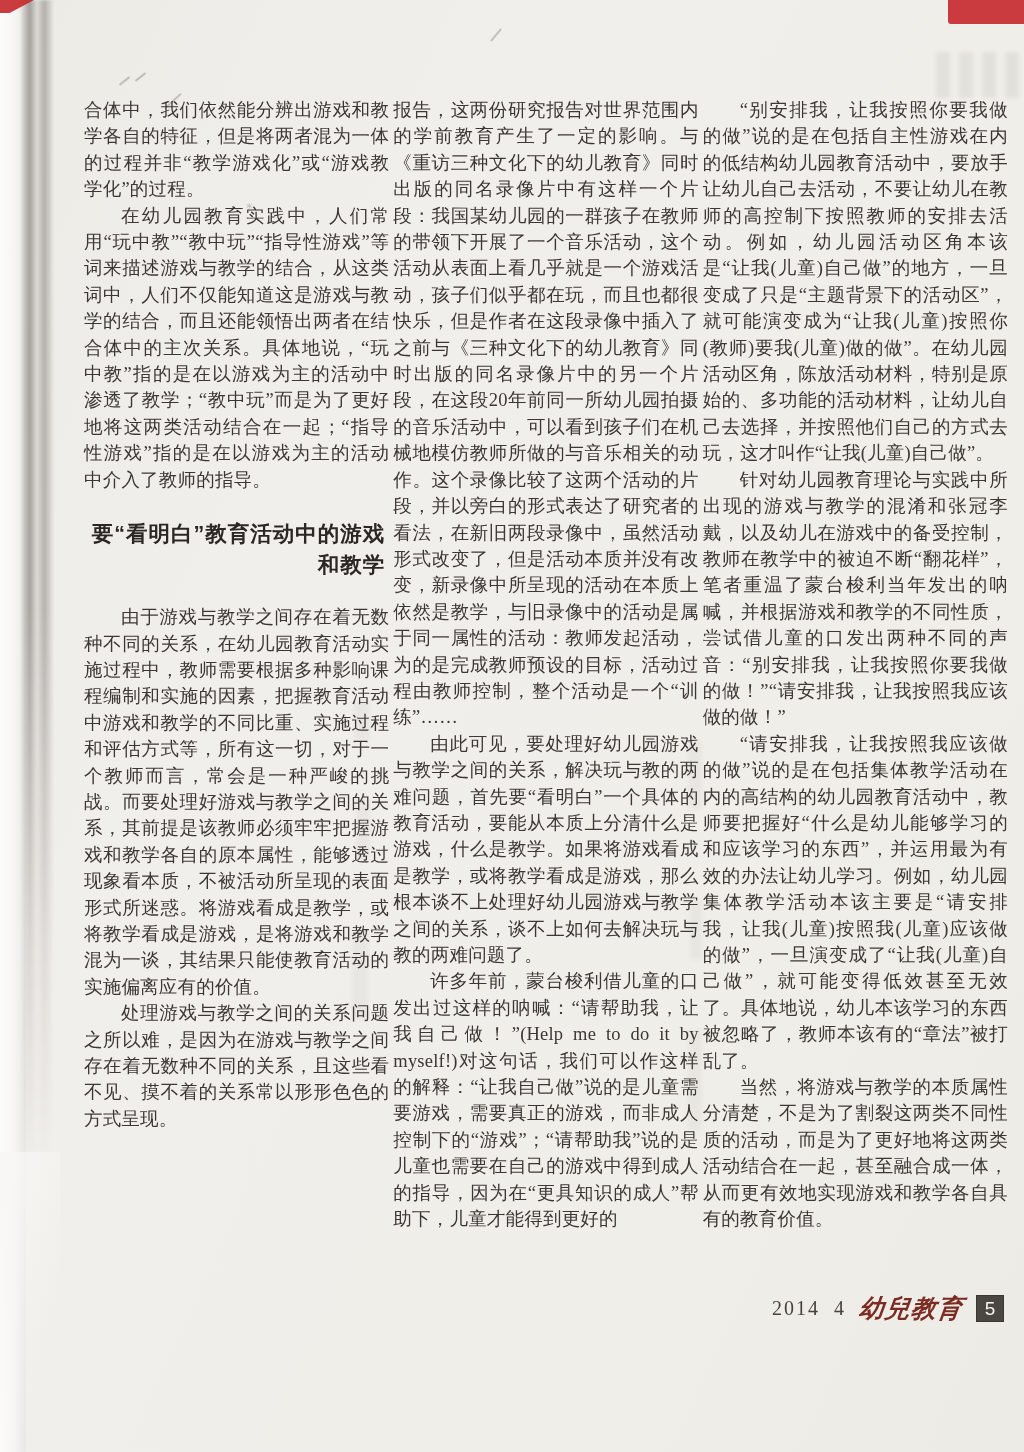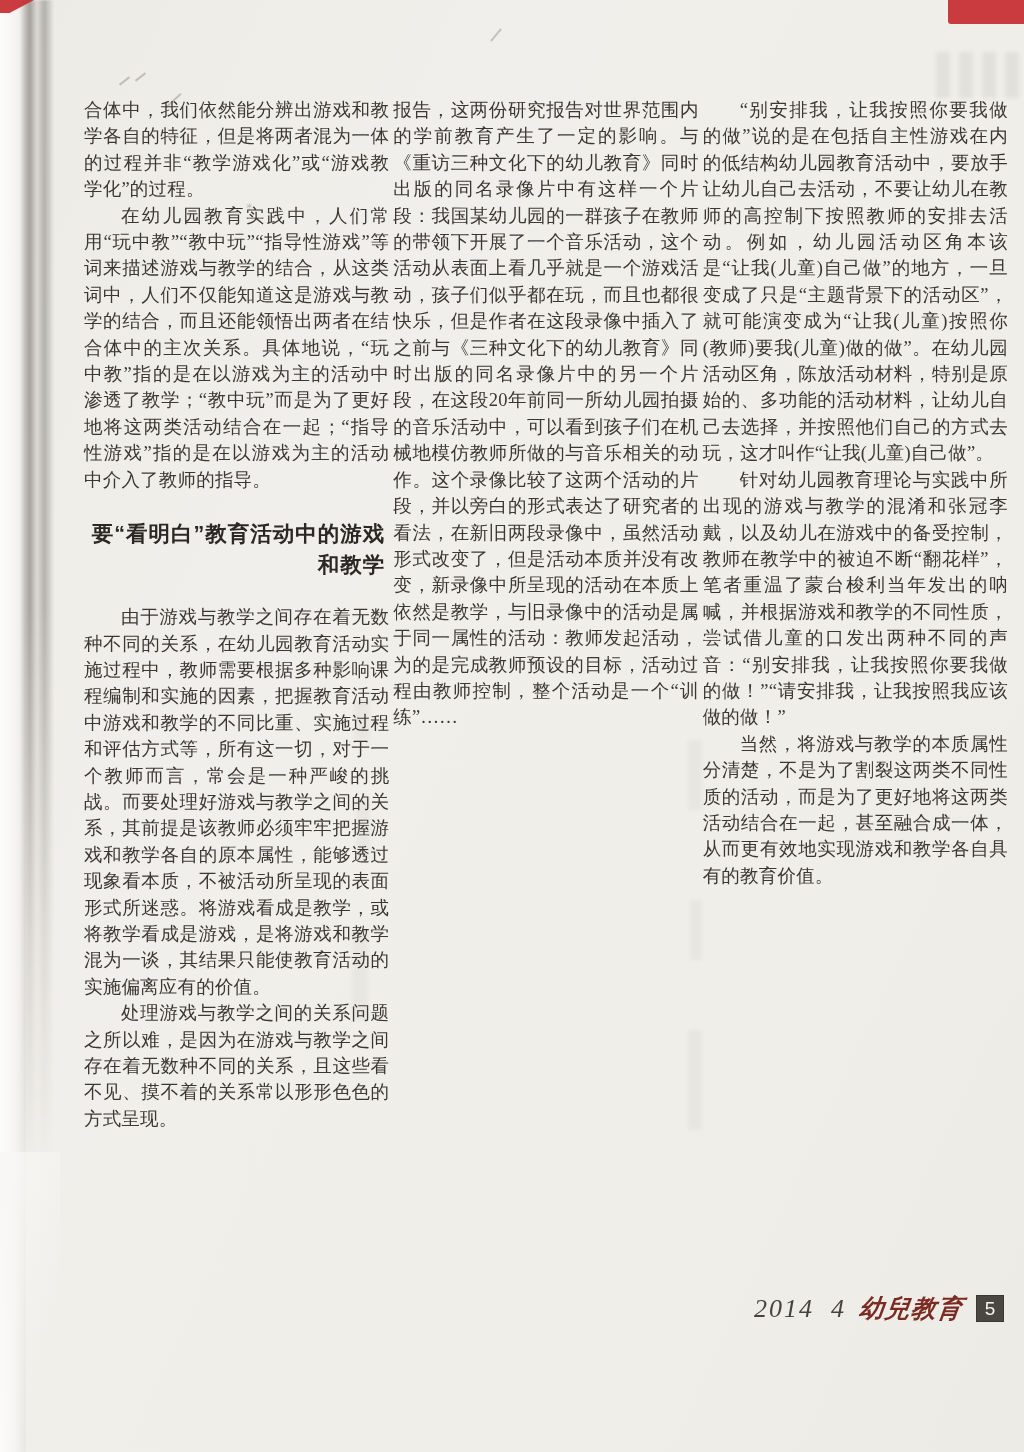--- a/index.html
+++ b/index.html
@@ -41,21 +41,21 @@
   .col{flex:1;color:#3b3734;font-size:18.5px;line-height:26.4px;
     text-align:justify;letter-spacing:.2px;}
   .col p{margin:0;text-indent:2em;}
   .col p.noindent{text-indent:0;}
   .section-h{font-family:"Liberation Sans","DejaVu Sans",sans-serif;
     font-weight:bold;font-size:21.5px;line-height:31px;color:#2b2724;
     text-align:right;letter-spacing:1px;margin:26px 4px 23px;text-indent:0;}
 
   
   .footer{position:absolute;top:1292px;right:20px;display:flex;align-items:center;gap:13px;}
-  .footer .issue{font-style:italic;font-size:26px;color:#46423d;letter-spacing:2px;white-space:pre;}
+  .footer .issue{font-size:20px;color:#46423d;letter-spacing:2px;white-space:pre;}
   .footer .logo{font-size:25px;font-weight:bold;font-style:italic;color:#7c2b23;
     letter-spacing:1px;transform:skewX(-7deg);white-space:nowrap;}
   .footer .pagebox{min-width:26px;height:25px;background:#4a4743;border:1px solid #3b3834;
     color:#f4f3f0;display:flex;align-items:center;justify-content:center;
     font-size:19px;font-family:"Liberation Sans","DejaVu Sans",sans-serif;}
 </style>
 </head>
 <body>
 
 <div class="page">
@@ -83,25 +83,28 @@
     <div class="col">
       <p class="noindent">合体中，我们依然能分辨出游戏和教学各自的特征，但是将两者混为一体的过程并非“教学游戏化”或“游戏教学化”的过程。</p>
       <p>在幼儿园教育实践中，人们常用“玩中教”“教中玩”“指导性游戏”等词来描述游戏与教学的结合，从这类词中，人们不仅能知道这是游戏与教学的结合，而且还能领悟出两者在结合体中的主次关系。具体地说，“玩中教”指的是在以游戏为主的活动中渗透了教学；“教中玩”而是为了更好地将这两类活动结合在一起；“指导性游戏”指的是在以游戏为主的活动中介入了教师的指导。</p>
       <h2 class="section-h">要“看明白”教育活动中的游戏和教学</h2>
       <p>由于游戏与教学之间存在着无数种不同的关系，在幼儿园教育活动实施过程中，教师需要根据多种影响课程编制和实施的因素，把握教育活动中游戏和教学的不同比重、实施过程和评估方式等，所有这一切，对于一个教师而言，常会是一种严峻的挑战。而要处理好游戏与教学之间的关系，其前提是该教师必须牢牢把握游戏和教学各自的原本属性，能够透过现象看本质，不被活动所呈现的表面形式所迷惑。将游戏看成是教学，或将教学看成是游戏，是将游戏和教学混为一谈，其结果只能使教育活动的实施偏离应有的价值。</p>
       <p>处理游戏与教学之间的关系问题之所以难，是因为在游戏与教学之间存在着无数种不同的关系，且这些看不见、摸不着的关系常以形形色色的方式呈现。</p>
     </div>
 
     <div class="col">
       <p class="noindent">报告，这两份研究报告对世界范围内的学前教育产生了一定的影响。与《重访三种文化下的幼儿教育》同时出版的同名录像片中有这样一个片段：我国某幼儿园的一群孩子在教师的带领下开展了一个音乐活动，这个活动从表面上看几乎就是一个游戏活动，孩子们似乎都在玩，而且也都很快乐，但是作者在这段录像中插入了之前与《三种文化下的幼儿教育》同时出版的同名录像片中的另一个片段，在这段20年前同一所幼儿园拍摄的音乐活动中，可以看到孩子们在机械地模仿教师所做的与音乐相关的动作。这个录像比较了这两个活动的片段，并以旁白的形式表达了研究者的看法，在新旧两段录像中，虽然活动形式改变了，但是活动本质并没有改变，新录像中所呈现的活动在本质上依然是教学，与旧录像中的活动是属于同一属性的活动：教师发起活动，为的是完成教师预设的目标，活动过程由教师控制，整个活动是一个“训练”……</p>
+      <p>由此可见，要处理好幼儿园游戏与教学之间的关系，解决玩与教的两难问题，首先要“看明白”一个具体的教育活动，要能从本质上分清什么是游戏，什么是教学。如果将游戏看成是教学，或将教学看成是游戏，那么根本谈不上处理好幼儿园游戏与教学之间的关系，谈不上如何去解决玩与教的两难问题了。</p>
+      <p>许多年前，蒙台梭利借儿童的口发出过这样的呐喊：“请帮助我，让我自己做！”(Help me to do it by myself!)对这句话，我们可以作这样的解释：“让我自己做”说的是儿童需要游戏，需要真正的游戏，而非成人控制下的“游戏”；“请帮助我”说的是儿童也需要在自己的游戏中得到成人的指导，因为在“更具知识的成人”帮助下，儿童才能得到更好的</p>
     </div>
 
     <div class="col">
       <p>“别安排我，让我按照你要我做的做”说的是在包括自主性游戏在内的低结构幼儿园教育活动中，要放手让幼儿自己去活动，不要让幼儿在教师的高控制下按照教师的安排去活动。例如，幼儿园活动区角本该是“让我(儿童)自己做”的地方，一旦变成了只是“主题背景下的活动区”，就可能演变成为“让我(儿童)按照你(教师)要我(儿童)做的做”。在幼儿园活动区角，陈放活动材料，特别是原始的、多功能的活动材料，让幼儿自己去选择，并按照他们自己的方式去玩，这才叫作“让我(儿童)自己做”。</p>
       <p>针对幼儿园教育理论与实践中所出现的游戏与教学的混淆和张冠李戴，以及幼儿在游戏中的备受控制，教师在教学中的被迫不断“翻花样”，笔者重温了蒙台梭利当年发出的呐喊，并根据游戏和教学的不同性质，尝试借儿童的口发出两种不同的声音：“别安排我，让我按照你要我做的做！”“请安排我，让我按照我应该做的做！”</p>
+      <p>“请安排我，让我按照我应该做的做”说的是在包括集体教学活动在内的高结构的幼儿园教育活动中，教师要把握好“什么是幼儿能够学习的和应该学习的东西”，并运用最为有效的办法让幼儿学习。例如，幼儿园集体教学活动本该主要是“请安排我，让我(儿童)按照我(儿童)应该做的做”，一旦演变成了“让我(儿童)自己做”，就可能变得低效甚至无效了。具体地说，幼儿本该学习的东西被忽略了，教师本该有的“章法”被打乱了。</p>
       <p>当然，将游戏与教学的本质属性分清楚，不是为了割裂这两类不同性质的活动，而是为了更好地将这两类活动结合在一起，甚至融合成一体，从而更有效地实现游戏和教学各自具有的教育价值。</p>
     </div>
 
   </div>
 
   <div class="footer">
     <span class="issue">2014  4</span>
     <span class="logo">幼兒教育</span>
     <span class="pagebox">5</span>
   </div>

